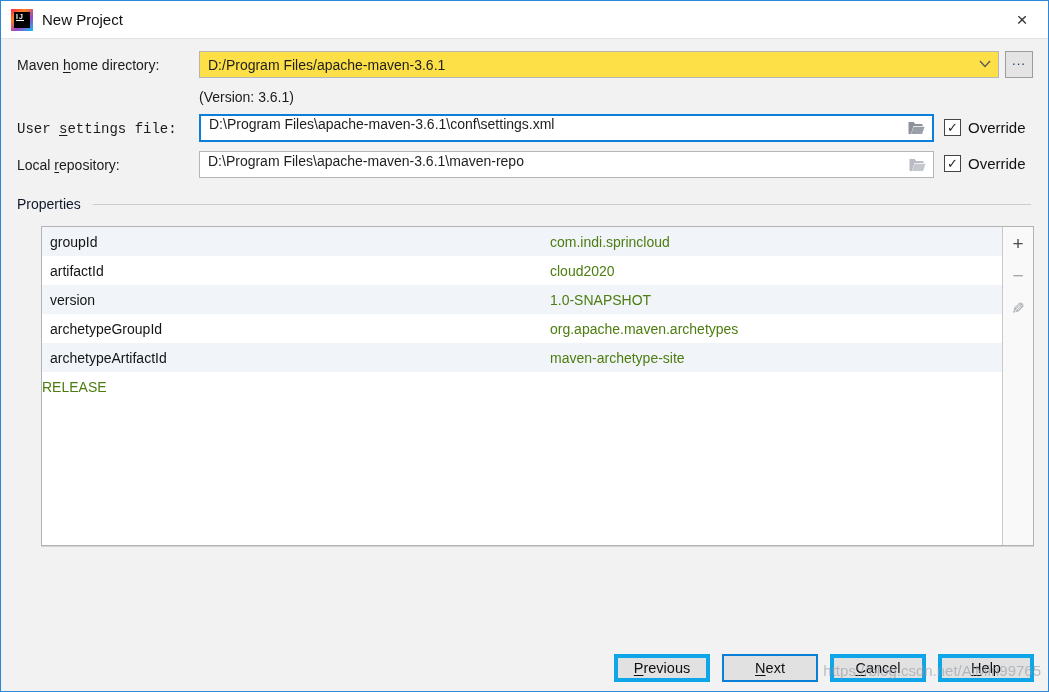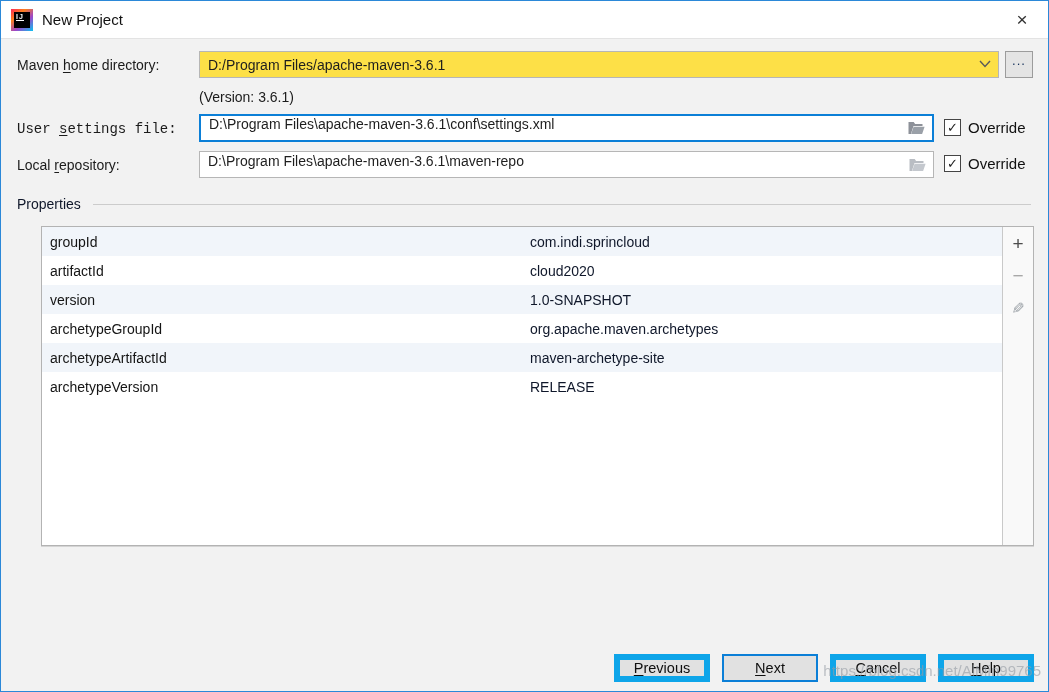--- a/index.html
+++ b/index.html
@@ -69,38 +69,38 @@
   .ovr .lbl { font-size:15px; color:#111; }
   
   .sect-label { position:absolute; left:16px; top:195px; color:#0f172a; }
   .sect-line { position:absolute; left:92px; right:17px; top:203px; height:1px; background:#cccccc; }
   .ppanel {
     position:absolute; left:40px; top:225px; width:993px; height:320px;
     background:#ffffff; border:1px solid #b3b3b3;
     box-shadow:0 1px 0 rgba(0,0,0,0.12);
   }
   .ptable { position:absolute; left:0; top:0; width:960px; height:318px; overflow:hidden; }
-  .prow { position:relative; height:29px; display:flex; align-items:center; }
+  .prow { position:relative; height:29px; display:flex; align-items:center;gap:20px; }
   .prow.odd { background:#f1f5fa; }
   .prow .pname { padding-left:8px; width:488px; color:#141414; }
-  .prow .pval  { color:#0f172a; }
+  .prow .pval  { color:#4d7c0f; }
   .ptoolbar {
     position:absolute; right:0; top:0; width:31px; height:318px;
     background:#f9f9f9; border-left:1px solid #c9c9c9;
     display:flex; flex-direction:column; align-items:center; gap:12px; padding-top:7px;
   }
   .tb-btn { width:20px; height:20px; display:flex; align-items:center; justify-content:center;
             font-size:19px; cursor:pointer; }
   .tb-btn.add    { color:#4d4d4d; }
   .tb-btn.remove { color:#a8a8a8; }
   .tb-btn.edit   { color:#9aa0a6; font-size:16px; transform:scaleX(-1); }
   
   .btn {
     position:absolute; top:653px; width:96px; height:28px;
-    background:#e1e1e1; border:6px solid #0ea5e9;
+    background:#e1e1e1; border:4px solid #0ea5e9;
     display:flex; align-items:center; justify-content:center;
     font-size:14.5px; color:#0f0f0f; cursor:pointer;
   }
   .btn.focus { border:2px solid #0b7fd7; }
   .b-prev { left:613px; } .b-next { left:721px; } .b-cancel { left:829px; } .b-help { left:937px; }
   
   .watermark {
     position:absolute; top:661px; right:7px; z-index:10;
     font-size:15px; color:rgba(150,156,165,0.62);
     pointer-events:none; white-space:nowrap;
@@ -193,21 +193,20 @@
       </div>
       <div class="prow">
         <span class="pname">archetypeGroupId</span>
         <span class="pval">org.apache.maven.archetypes</span>
       </div>
       <div class="prow odd">
         <span class="pname">archetypeArtifactId</span>
         <span class="pval">maven-archetype-site</span>
       </div>
       <div class="prow">
-        <span class="pname">archetypeVersion</span>
         <span class="pval">RELEASE</span>
       </div>
     </div>
     <div class="ptoolbar">
       <span class="tb-btn add">+</span>
       <span class="tb-btn remove">−</span>
       <span class="tb-btn edit">✎</span>
     </div>
   </div>
 

